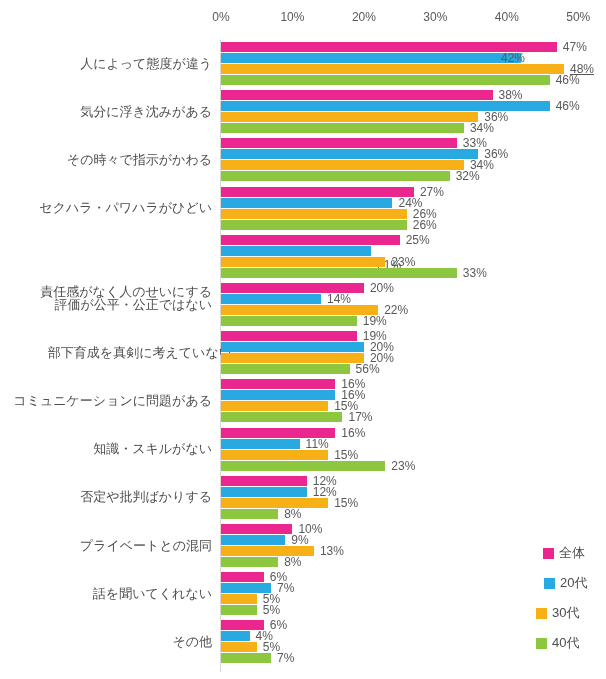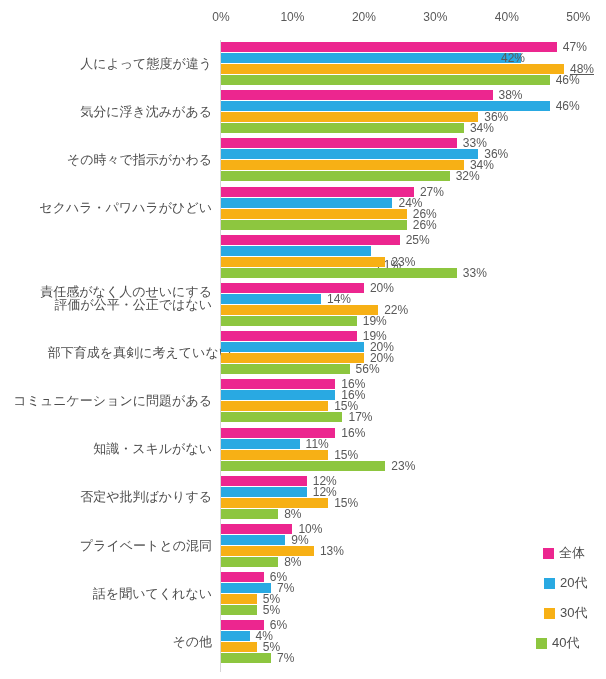--- a/index.html
+++ b/index.html
@@ -200,21 +200,21 @@
     </div>
   <div id="legend">
       <div class="legend-item" style="left: 536px; top: 544px; margin-left: 7px;">
         <span class="legend-swatch" style="background: rgb(236, 38, 143);"></span>
         <span class="legend-label">全体</span>
       </div>
       <div class="legend-item" style="left: 536px; top: 574px; margin-left: 8px;">
         <span class="legend-swatch" style="background: rgb(41, 169, 226);"></span>
         <span class="legend-label">20代</span>
       </div>
-      <div class="legend-item" style="left: 536px; top: 604px; margin-left: 8px;">
+      <div class="legend-item" style="left: 536px; top: 604px;">
         <span class="legend-swatch" style="background: rgb(247, 176, 21);"></span>
         <span class="legend-label">30代</span>
       </div>
       <div class="legend-item" style="left: 536px; top: 634px;">
         <span class="legend-swatch" style="background: rgb(141, 198, 63);"></span>
         <span class="legend-label">40代</span>
       </div>
     </div>
 </div>
 

